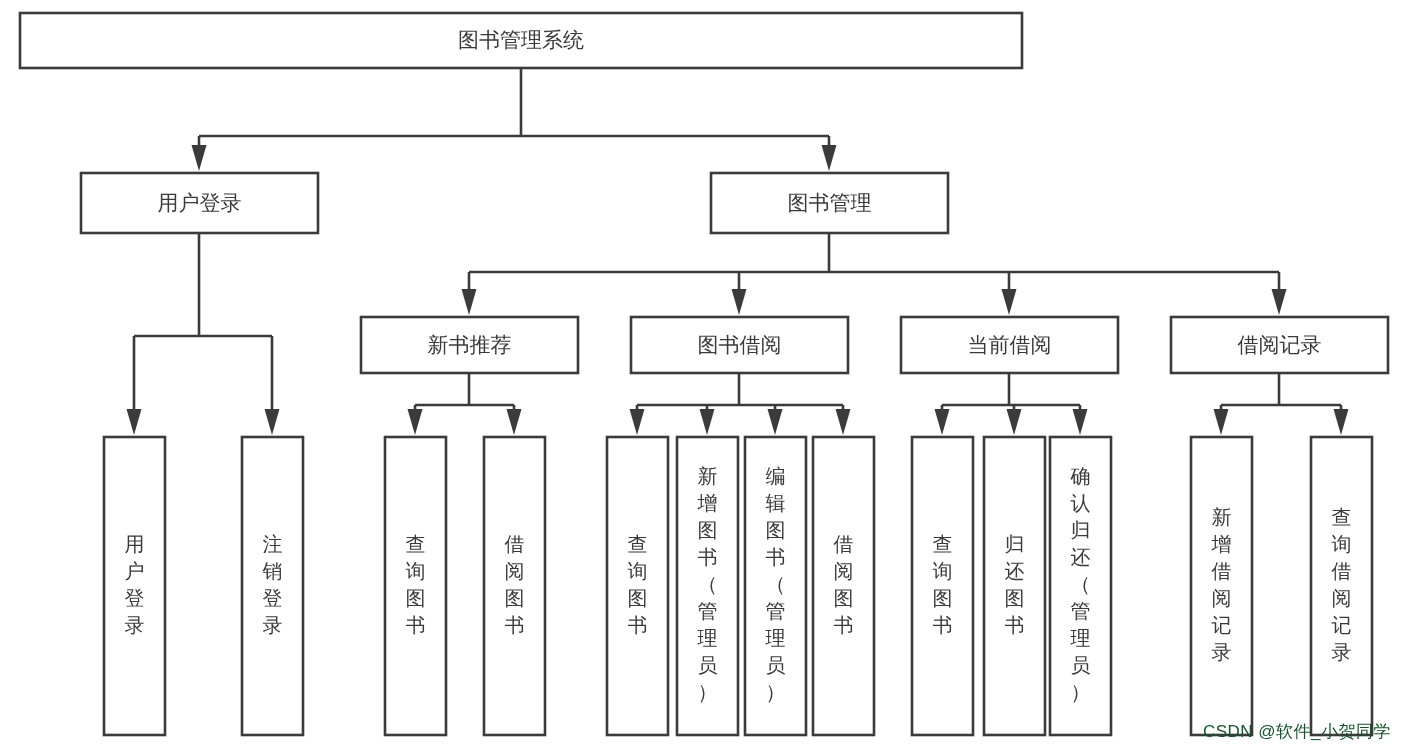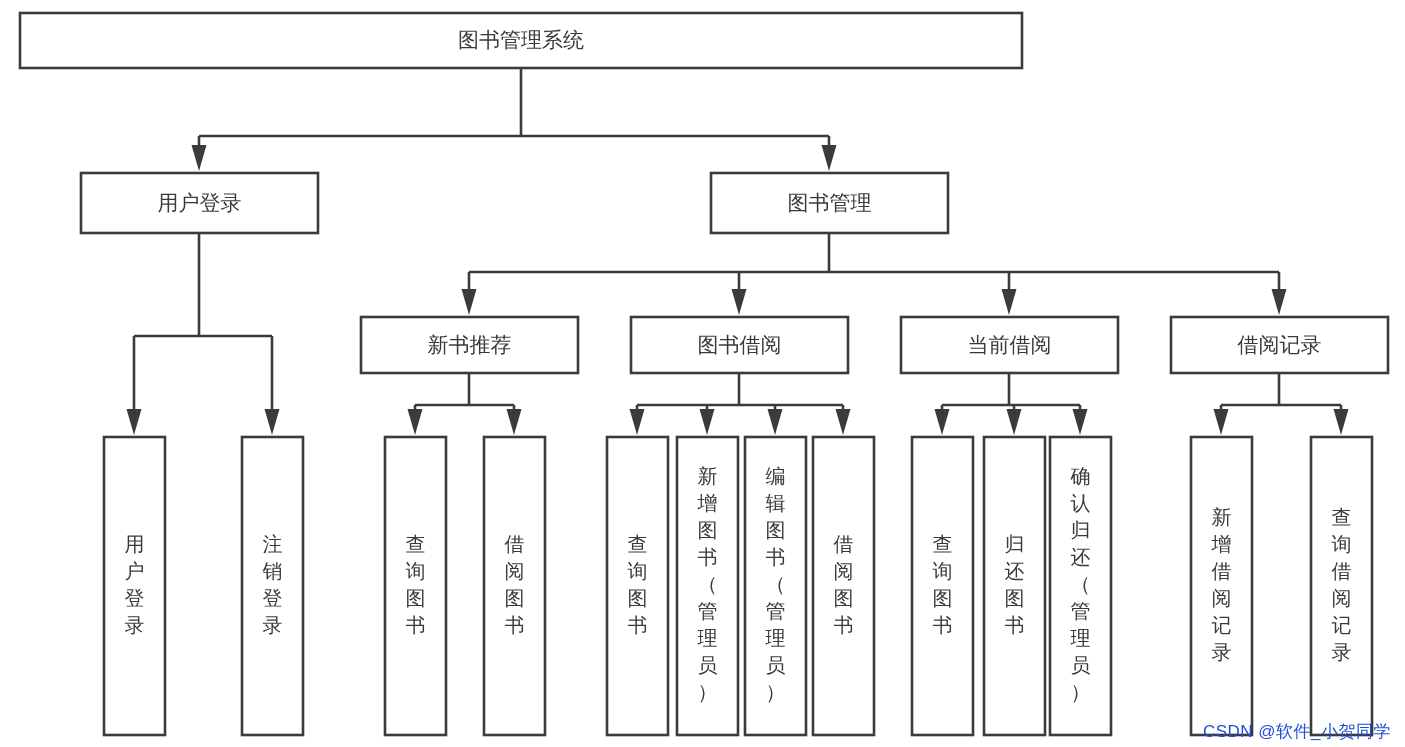--- a/index.html
+++ b/index.html
@@ -51,21 +51,21 @@
   }
   .node-label.vertical {
     font-size: 20px;
   }
   .watermark-text {
     position: absolute;
     right: 8px;
     bottom: 4px;
     font-family: "Liberation Sans", "DejaVu Sans", sans-serif;
     font-size: 17px;
-    color: #1d4ed8;
+    color: #14532d;
     letter-spacing: 0.5px;
     user-select: none;
     pointer-events: none;
   }
 </style>
 </head>
 <body>
 
 <div id="diagram-root">
   <svg id="flow" viewBox="0 0 1405 747" xmlns="http://www.w3.org/2000/svg">

